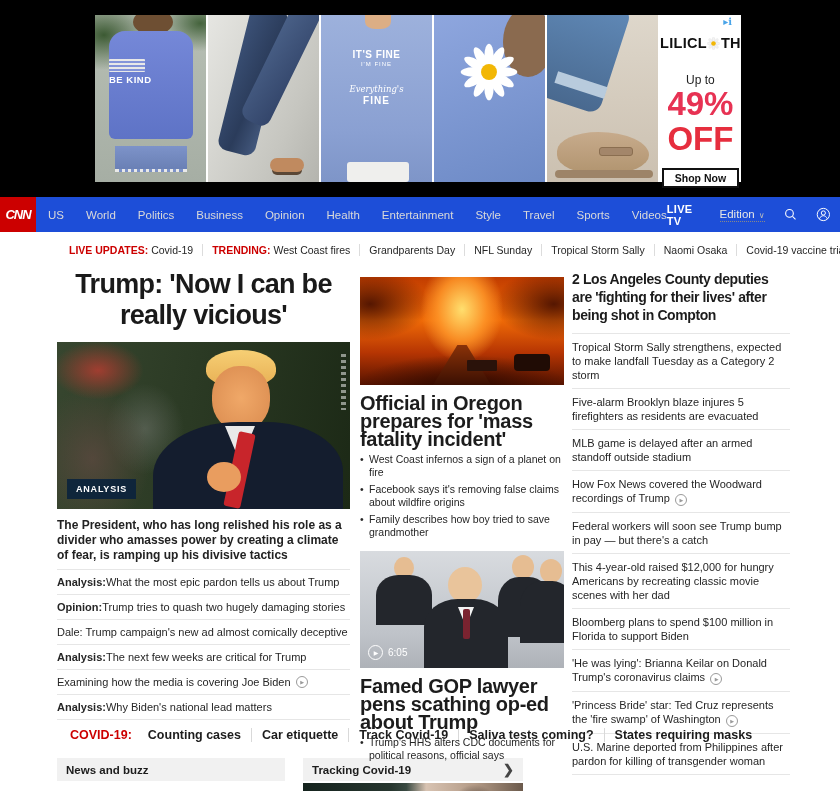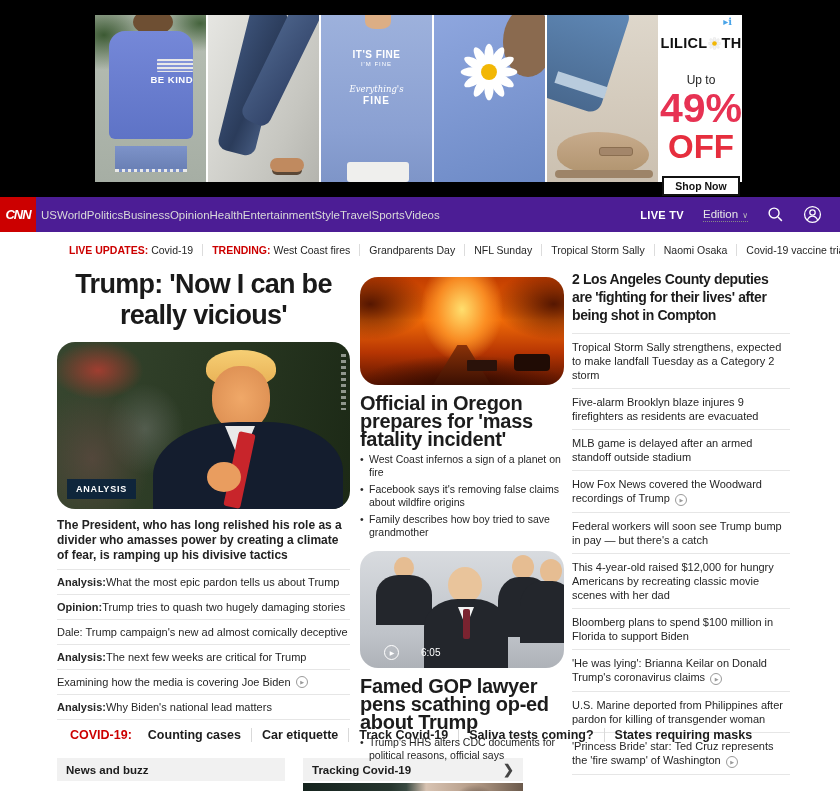--- a/index.html
+++ b/index.html
@@ -11,21 +11,21 @@
   .ad { position:absolute; left:95px; top:15px; width:640px; height:167px;
         display:flex; gap:2px; background:#fff; }
   .ad-panel { width:111px; height:100%; position:relative; overflow:hidden; flex:none; }
 
   .p1 { background: radial-gradient(70px 50px at 8% 12%, #3c5a33, transparent 70%),
                     radial-gradient(60px 40px at 95% 5%, #44633c, transparent 70%),
                     linear-gradient(#b7bfb4,#a6aea4); }
   .p1 .hair { position:absolute; left:38px; top:-6px; width:40px; height:26px; border-radius:50%; background:#6e4f33; }
   .p1 .hoodie { position:absolute; left:14px; top:16px; width:84px; height:108px;
                 border-radius:16px 16px 6px 6px; background:linear-gradient(#7588d8,#5e73c6);
-                display:flex; flex-direction:column; align-items:flex-end; padding-top:28px; }
+                display:flex; flex-direction:column; align-items:flex-start; padding-top:28px; }
   .p1 .flag { width:36px; height:13px; background:repeating-linear-gradient(#e8e8e8 0 2px, rgba(255,255,255,.15) 2px 4px); border-radius:1px; }
   .p1 .hoodie-text { color:#fff; font-weight:bold; font-size:9.5px; letter-spacing:.5px; margin-top:2px; }
   .p1 .shorts { position:absolute; left:20px; bottom:10px; width:72px; height:26px;
                 background:linear-gradient(#7d93c9,#6a80b5); border-bottom:3px dotted #e9e9e9; }
   .p2 { background:linear-gradient(115deg,#e6e6e2,#c6c6c0 70%,#b4b4ae); }
   .p2 .leg1 { position:absolute; left:26px; top:-10px; width:38px; height:150px; transform:rotate(14deg);
               background:linear-gradient(100deg,#3c5278,#2b3c5b 60%,#44597e); border-radius:10px; }
   .p2 .leg2 { position:absolute; left:58px; top:-16px; width:30px; height:130px; transform:rotate(26deg);
               background:linear-gradient(100deg,#4a6188,#33456a); border-radius:10px; }
   .p2 .foot { position:absolute; left:62px; bottom:10px; width:34px; height:14px; border-radius:8px;
@@ -47,30 +47,30 @@
   .p5 .cuff { position:absolute; left:8px; top:64px; width:52px; height:12px; transform:rotate(18deg); background:#b8cbdd; }
   .p5 .shoe { position:absolute; left:10px; bottom:8px; width:92px; height:42px;
               background:linear-gradient(#c7ab8c,#b1946f); border-radius:45% 55% 45% 45%; }
   .p5 .strap { position:absolute; left:52px; bottom:26px; width:34px; height:9px; background:#a3866a; border:1px solid #8a6e50; border-radius:3px; }
   .p5 .sole { position:absolute; left:8px; bottom:4px; width:98px; height:8px; background:#9d8468; border-radius:4px; }
 
   .ad-right { flex:1; background:#fff; display:flex; flex-direction:column; align-items:center; padding-top:20px; }
   .brand { display:flex; align-items:center; font-weight:bold; font-size:14.5px; letter-spacing:.3px; color:#111; }
   .brand svg { margin:0 .5px; }
   .upto { margin-top:22px; font-size:12px; color:#222; }
-  .discount { font-size:41px; font-weight:bold; color:#e73253; line-height:1.05; }
+  .discount { font-size:33px; font-weight:bold; color:#e73253; line-height:1.05; }
   .off { font-size:33px; font-weight:bold; color:#e62e3e; line-height:1; }
   .shop-now { margin-top:13px; border:2px solid #111; padding:2px 11px; font-size:10.5px; font-weight:bold; color:#111; background:#fff; cursor:pointer; }
   .adchoices { position:absolute; right:3px; top:2px; font-size:10px; color:#49a4e8; line-height:1; }
 
   
-  .navbar { width:840px; height:35px; background:#4c1d95; display:flex; align-items:center; }
+  .navbar { width:840px; height:35px; background:#1d4ed8; display:flex; align-items:center; }
   .logo { width:36px; height:35px; background:#cc0000; color:#fff; font-weight:bold; font-size:13px;
           display:flex; align-items:center; justify-content:center; letter-spacing:-1px; font-style:italic; flex:none; }
-  .nav-items { display:flex; margin-left:5px; }
+  .nav-items { display:flex; margin-left:12px; gap:22px; }
   .nav-item { color:#d9d9d9; font-size:11.5px; cursor:pointer; white-space:nowrap; }
   .nav-right { margin-left:auto; display:flex; align-items:center; gap:19px; padding-right:18px; }
   .live-tv { color:#fff; font-size:11px; font-weight:bold; letter-spacing:.3px; }
   .edition { color:#e6e6e6; font-size:11.5px; border-bottom:1px dotted #888; padding-bottom:1px; }
   .edition .chev { font-size:8px; color:#bbb; margin-left:4px; }
 
   
   .trending { display:flex; align-items:center; padding:12px 0 8px 57px; font-size:10.5px; }
   .tr-cell { padding:0 9px; border-right:1px solid #dcdcdc; white-space:nowrap; color:#262626; cursor:pointer; }
   .tr-cell:first-child { padding-left:12px; }
@@ -78,21 +78,21 @@
   .red-label { color:#cc0000; font-weight:bold; margin-right:3px; }
 
   
   .content { display:flex; padding-left:57px; height:458px; }
   .col-left { width:293px; margin-right:10px; flex:none; }
   .col-mid { width:204px; margin-right:8px; flex:none; }
   .col-right { width:218px; flex:none; }
 
   h1.lead-h { font-size:27px; line-height:31px; font-weight:bold; text-align:center;
               letter-spacing:-.7px; color:#1a1a1a; margin:5px 0 11px; }
-  .photo { position:relative; overflow:hidden; cursor:pointer;border-radius:18px; }
+  .photo { position:relative; overflow:hidden; cursor:pointer; }
   .img-trump { width:293px; height:167px;
     background: radial-gradient(70px 45px at 14% 17%, rgba(196,60,50,.75), transparent 65%),
                 radial-gradient(90px 110px at 12% 70%, rgba(105,75,70,.6), transparent 65%),
                 radial-gradient(60px 70px at 30% 52%, rgba(150,150,150,.35), transparent 65%),
                 linear-gradient(100deg,#37462f,#2b3a24 45%,#1c2916); }
   .t-hair { position:absolute; left:149px; top:8px; width:70px; height:36px; border-radius:50% 50% 40% 40%; background:linear-gradient(#f6cf74,#e8b055); }
   .t-face { position:absolute; left:155px; top:24px; width:58px; height:64px; border-radius:46%; background:radial-gradient(#f0a868,#d98a4e); }
   .t-suit { position:absolute; left:96px; top:80px; width:190px; height:90px; border-radius:45% 40% 0 0 / 60% 55% 0 0; background:#141d2e; }
   .t-shirt { position:absolute; left:168px; top:84px; width:30px; height:36px; background:#e9e9e9; clip-path:polygon(50% 100%,0 0,100% 0); }
   .t-tie { position:absolute; left:174px; top:90px; width:17px; height:76px; background:#c8252b; transform:rotate(12deg); border-radius:3px; }
@@ -122,21 +122,21 @@
            background:#200c05; box-shadow:-50px 3px 0 -3px #2a120a, 2px 3px 0 -6px #ff5a4a; }
   .mid-h { font-size:20px; line-height:18px; font-weight:bold; letter-spacing:-.3px; margin:9px 0 5px; color:#1c1c1c; cursor:pointer; }
   .bullets { }
   .bullet { font-size:10.5px; line-height:13px; padding-left:9px; position:relative; margin-bottom:4px; color:#262626; cursor:pointer; }
   .bullet::before { content:"\2022"; position:absolute; left:0; top:0; color:#262626; }
   .img-gop { width:204px; height:117px; margin-top:12px; background:linear-gradient(#d8dbdf,#bfc3c9 70%,#aeb2b8); }
   .g-head { position:absolute; border-radius:50%; background:#e6bd92; }
   .g-suit { position:absolute; background:#23262c; border-radius:40% 40% 0 0; }
   .g-shirt { position:absolute; left:98px; top:56px; width:16px; height:20px; background:#f2f2f2; clip-path:polygon(50% 100%,0 0,100% 0); }
   .g-tie { position:absolute; left:103px; top:58px; width:7px; height:30px; background:#7a2330; border-radius:2px; }
-  .play-pill { position:absolute; left:24px; bottom:8px; display:flex; align-items:center; gap:22px;
+  .play-pill { position:absolute; left:8px; bottom:8px; display:flex; align-items:center; gap:5px;
                color:#fff; font-size:10px; }
   .play-circle { width:15px; height:15px; border:1.5px solid #fff; border-radius:50%;
                  display:flex; align-items:center; justify-content:center; }
   .play-circle::before { content:"\25B6"; font-size:6px; color:#fff; margin-left:1px; }
 
   .right-h { font-size:14px; line-height:18px; font-weight:bold; letter-spacing:-.4px; margin:6px 0 9px; color:#1c1c1c; cursor:pointer; }
   .right-list { border-top:1px solid #e6e6e6; }
   .right-item { font-size:11px; line-height:14px; padding:6px 0; border-bottom:1px solid #e6e6e6;
                 color:#262626; cursor:pointer; }
 
@@ -394,29 +394,29 @@
     <div class="mid-h">Famed GOP lawyer pens scathing op-ed about Trump</div>
     <div class="bullets">
       <div class="bullet">Trump's HHS alters CDC documents for political reasons, official says</div>
     </div>
   </div>
 
   <div class="col-right">
     <div class="right-h">2 Los Angeles County deputies are 'fighting for their lives' after being shot in Compton</div>
     <div class="right-list">
       <div class="right-item">Tropical Storm Sally strengthens, expected to make landfall Tuesday as a Category 2 storm</div>
-      <div class="right-item">Five-alarm Brooklyn blaze injures 9 firefighters as residents are evacuated</div>
+      <div class="right-item">Five-alarm Brooklyn blaze injures 5 firefighters as residents are evacuated</div>
       <div class="right-item">MLB game is delayed after an armed standoff outside stadium</div>
       <div class="right-item"><span>How Fox News covered the Woodward recordings of Trump</span><span class="vicon"></span></div>
       <div class="right-item">Federal workers will soon see Trump bump in pay — but there's a catch</div>
       <div class="right-item">This 4-year-old raised $12,000 for hungry Americans by recreating classic movie scenes with her dad</div>
       <div class="right-item">Bloomberg plans to spend $100 million in Florida to support Biden</div>
       <div class="right-item"><span>'He was lying': Brianna Keilar on Donald Trump's coronavirus claims</span><span class="vicon"></span></div>
+      <div class="right-item"><span>'Princess Bride' star: Ted Cruz represents the 'fire swamp' of Washington</span><span class="vicon"></span></div>
       <div class="right-item">U.S. Marine deported from Philippines after pardon for killing of transgender woman</div>
-      <div class="right-item"><span>'Princess Bride' star: Ted Cruz represents the 'fire swamp' of Washington</span><span class="vicon"></span></div>
     </div>
   </div>
 </div>
 
 <div class="covid-bar">
   <span class="covid-label">COVID-19:</span>
   <span class="covid-link">Counting cases</span>
   <span class="covid-link">Car etiquette</span>
   <span class="covid-link">Track Covid-19</span>
   <span class="covid-link">Saliva tests coming?</span>

